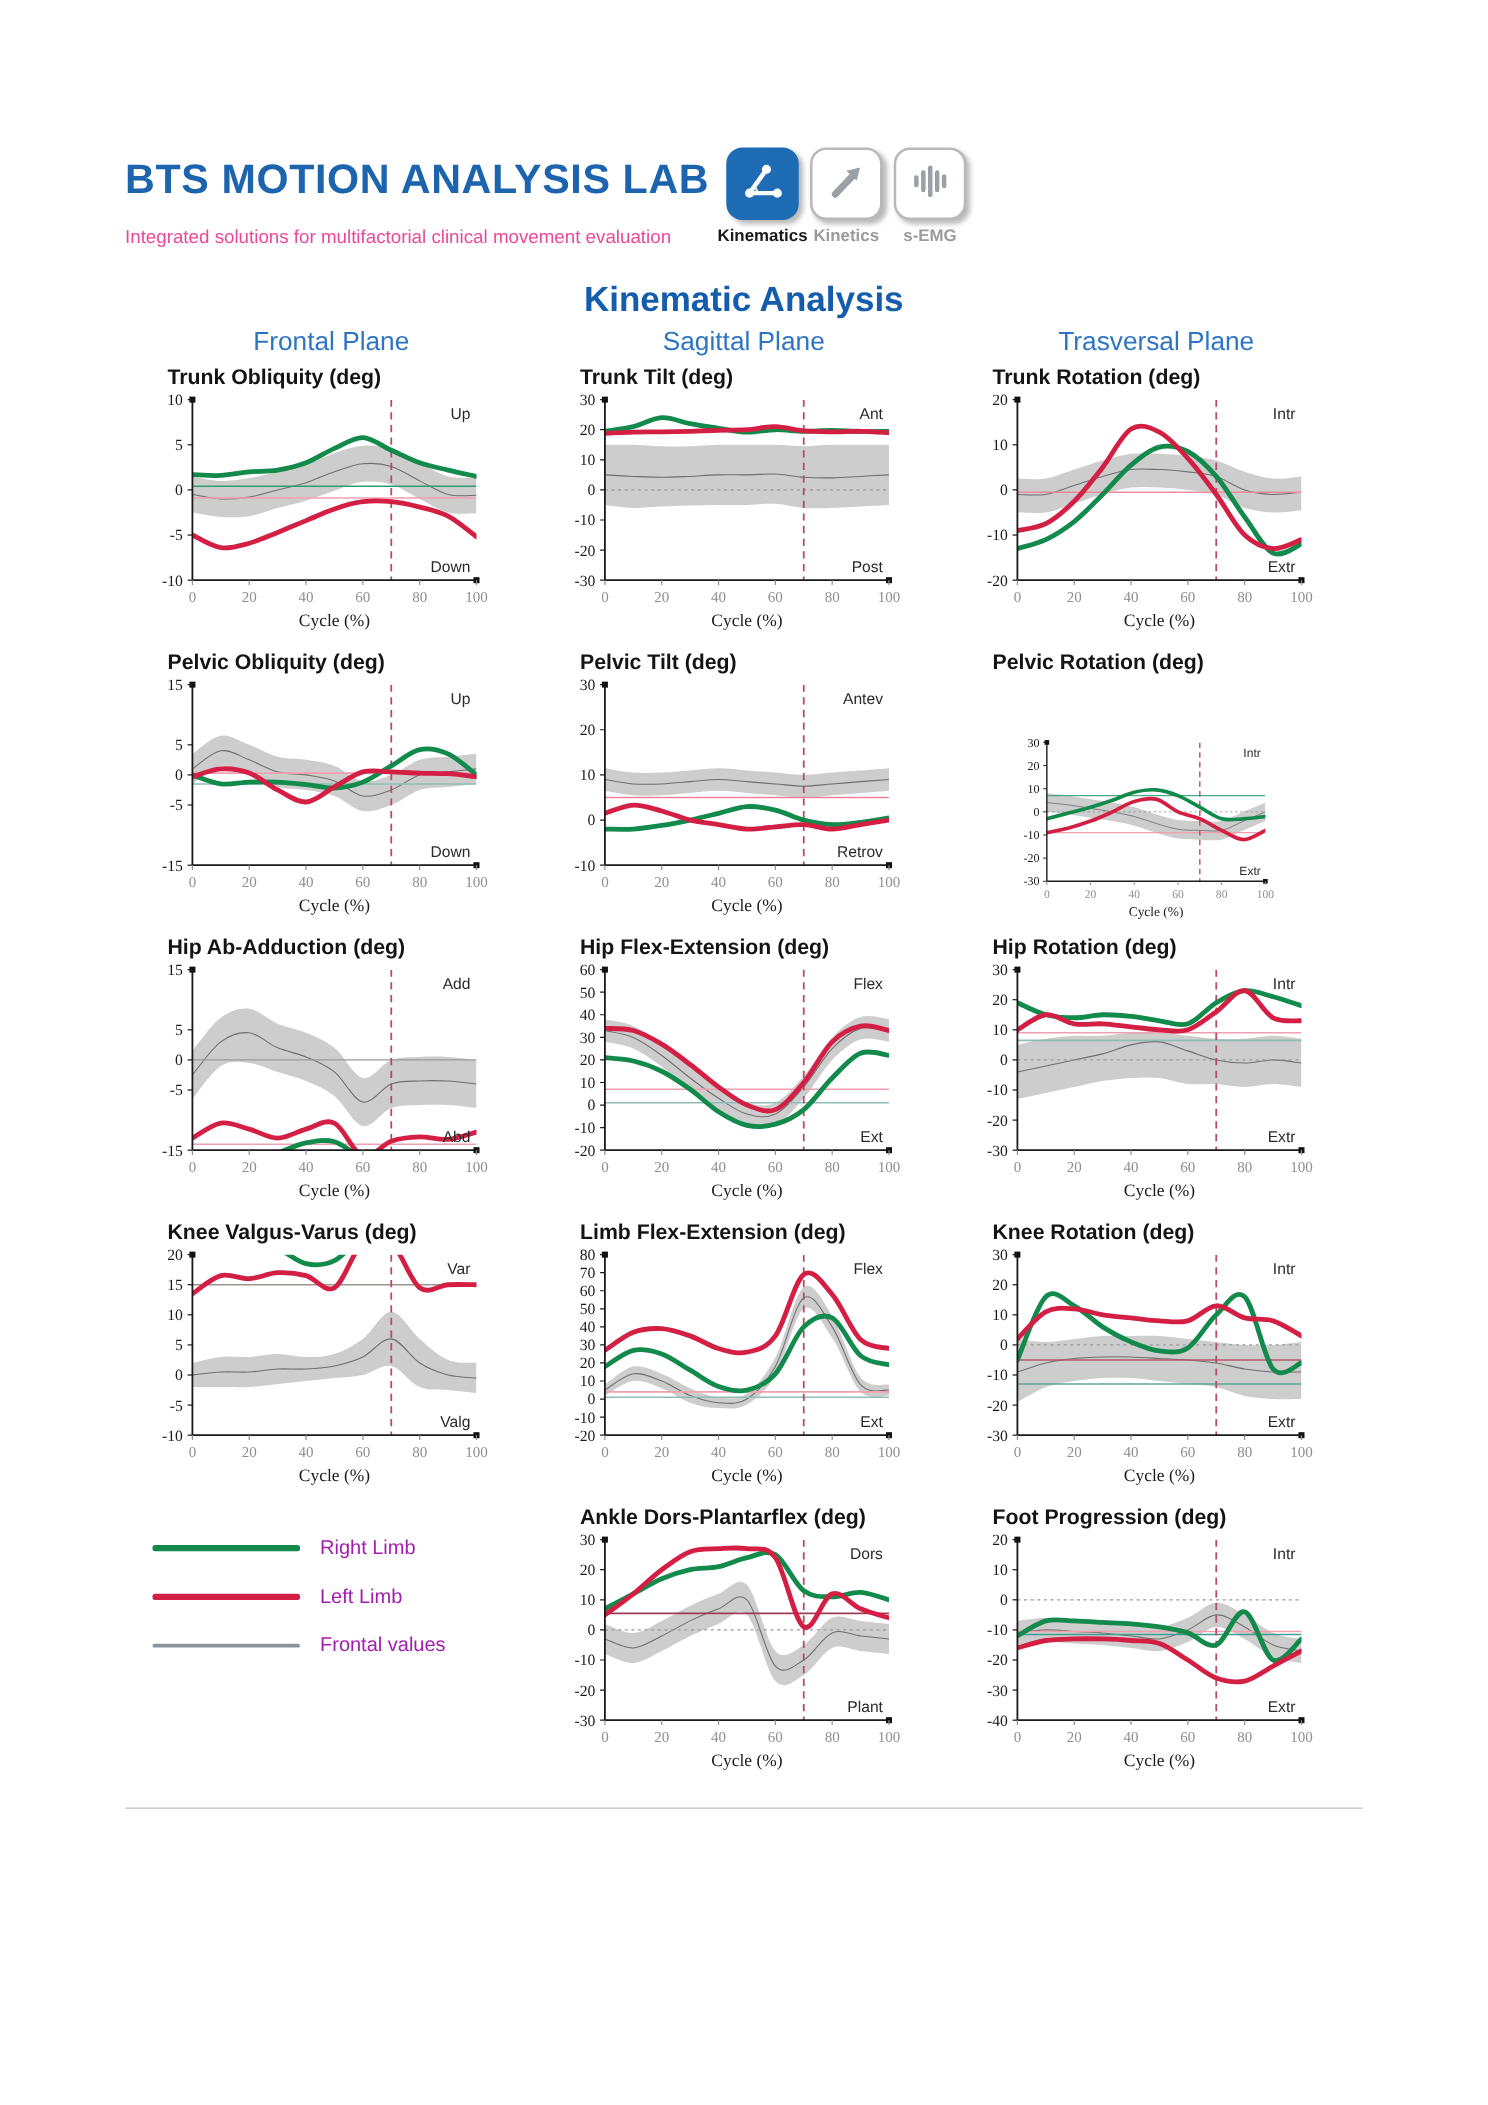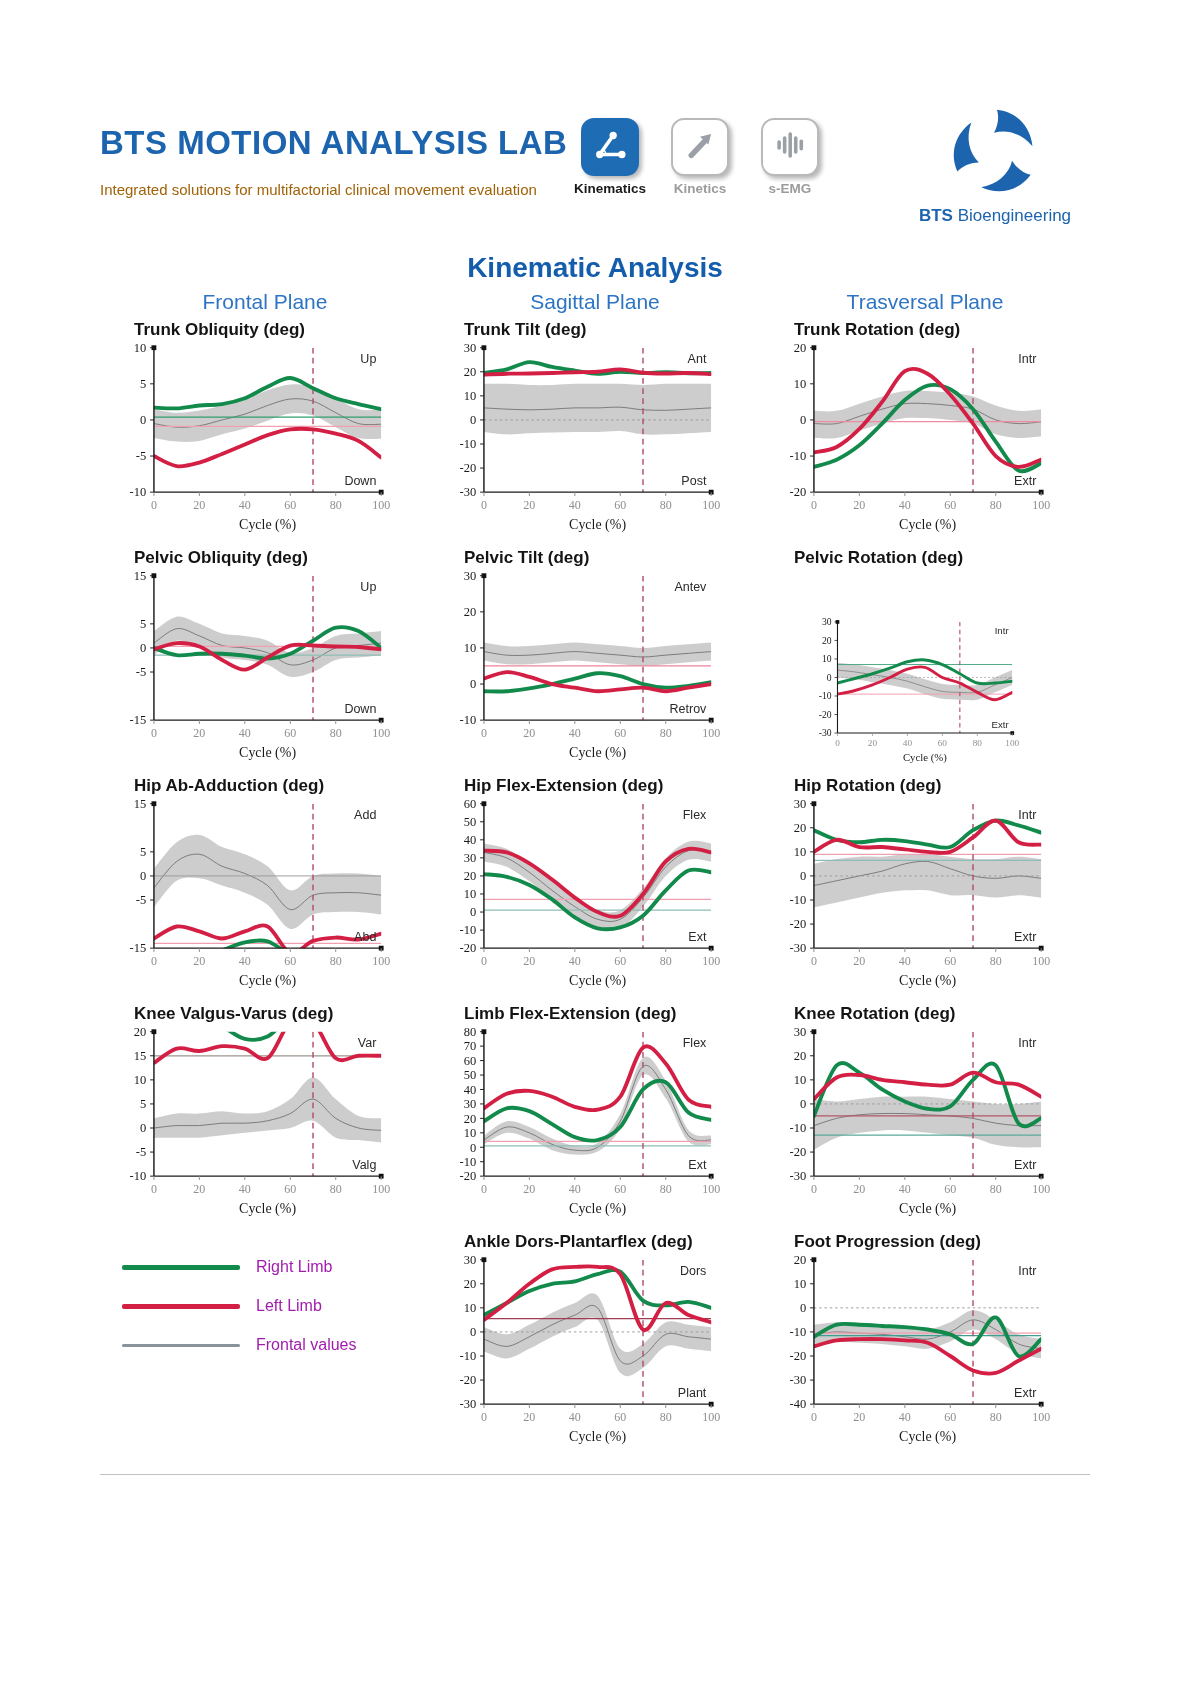--- a/index.html
+++ b/index.html
@@ -4,21 +4,21 @@
 <style>
   html,body{margin:0;padding:0;background:#ffffff;}
   body{width:1190px;height:1684px;overflow:hidden;font-family:"Liberation Sans",sans-serif;}
   .page{width:1190px;height:1684px;box-sizing:border-box;padding:104px 100px 0 100px;position:relative;}
 
   
   .header{display:flex;align-items:flex-start;}
   .brand{width:470px;padding-top:22px;}
   .brand-title{font-size:33px;font-weight:600;color:#1c64ae;letter-spacing:.5px;line-height:1.05;white-space:nowrap;}
   .brand-sub{font-size:15px;color:#1c64ae;margin-top:3px;white-space:nowrap;}
-  .modules{display:flex;gap:26px;margin-left:8px;padding-top:14px;}
+  .modules{display:flex;gap:3px;margin-left:8px;padding-top:14px;}
   .module{display:flex;flex-direction:column;align-items:center;width:64px;}
   .module-btn{width:58px;height:58px;border-radius:13px;display:flex;align-items:center;justify-content:center;
       box-shadow:3px 3px 4px rgba(0,0,0,.28);box-sizing:border-box;}
   .module-btn.active{background:#1d6cb4;}
   .module-btn.inactive{background:#ffffff;border:2.5px solid #b9b9b9;}
   .module-label{margin-top:5px;font-size:13.5px;font-weight:700;color:#9b9b9b;}
   .module.active .module-label{color:#1a1a1a;}
   .logo-block{margin-left:auto;width:190px;display:flex;flex-direction:column;align-items:center;padding-top:0;}
   .logo-text{font-size:17px;color:#1c64ae;margin-top:2px;white-space:nowrap;}
   .logo-text b{font-weight:700;}
@@ -49,21 +49,21 @@
   .footer-rule{border-top:1.5px solid #c2c2c2;margin-top:14px;width:100%;}
 </style>
 </head>
 <body>
 
 <div class="page">
 
   <div class="header">
     <div class="brand">
       <div class="brand-title" style="color: rgb(28, 100, 174);">BTS MOTION ANALYSIS LAB</div>
-      <div class="brand-sub" style="color: #a16207; margin-top: 20px;">Integrated solutions for multifactorial clinical movement evaluation</div>
+      <div class="brand-sub" style="color: #ec4899; margin-top: 20px;">Integrated solutions for multifactorial clinical movement evaluation</div>
     </div>
 
     <div class="modules">
       <div class="module active">
         <div class="module-btn active">
           <span>
             <svg width="38" height="38" viewBox="0 0 48 48">
               <line x1="11" y1="36" x2="28" y2="12" stroke="#fff" stroke-width="4.5" stroke-linecap="round"></line>
               <line x1="11" y1="36" x2="39" y2="36" stroke="#fff" stroke-width="4.5" stroke-linecap="round"></line>
               <path d="M19 36 A9 9 0 0 0 15.5 29.5" fill="none" stroke="#fff" stroke-width="1.8"></path>
@@ -95,32 +95,20 @@
               <rect x="22" y="8" width="4.5" height="32" rx="2.2" fill="#9aa0a6"></rect>
               <rect x="29" y="13" width="4.5" height="22" rx="2.2" fill="#9aa0a6"></rect>
               <rect x="36" y="17" width="4.5" height="14" rx="2.2" fill="#9aa0a6"></rect>
             </svg>
           </span>
         </div>
         <div class="module-label">s-EMG</div>
       </div>
     </div>
 
-    <div class="logo-block">
-      <span>
-        <svg width="96" height="96" viewBox="0 0 100 100">
-          <g fill="#1c64ae">
-            <path d="M52 6 C72 8 87 23 89 44 C78 31 63 26 49 30 C54 21 54 12 52 6 Z"></path>
-            <path d="M52 6 C72 8 87 23 89 44 C78 31 63 26 49 30 C54 21 54 12 52 6 Z" transform="rotate(120 50 50)"></path>
-            <path d="M52 6 C72 8 87 23 89 44 C78 31 63 26 49 30 C54 21 54 12 52 6 Z" transform="rotate(240 50 50)"></path>
-          </g>
-        </svg>
-      </span>
-      <div class="logo-text" style="color: rgb(28, 100, 174);"><b>BTS</b><span> Bioengineering</span></div>
-    </div>
   </div>
 
   <div class="main-title" style="color: rgb(19, 93, 172);">Kinematic Analysis</div>
 
   <div class="plane-row">
     <div class="plane-header" style="color: rgb(46, 116, 196);">Frontal Plane</div>
     <div class="plane-header" style="color: rgb(46, 116, 196);">Sagittal Plane</div>
     <div class="plane-header" style="color: rgb(46, 116, 196);">Trasversal Plane</div>
   </div>
 

